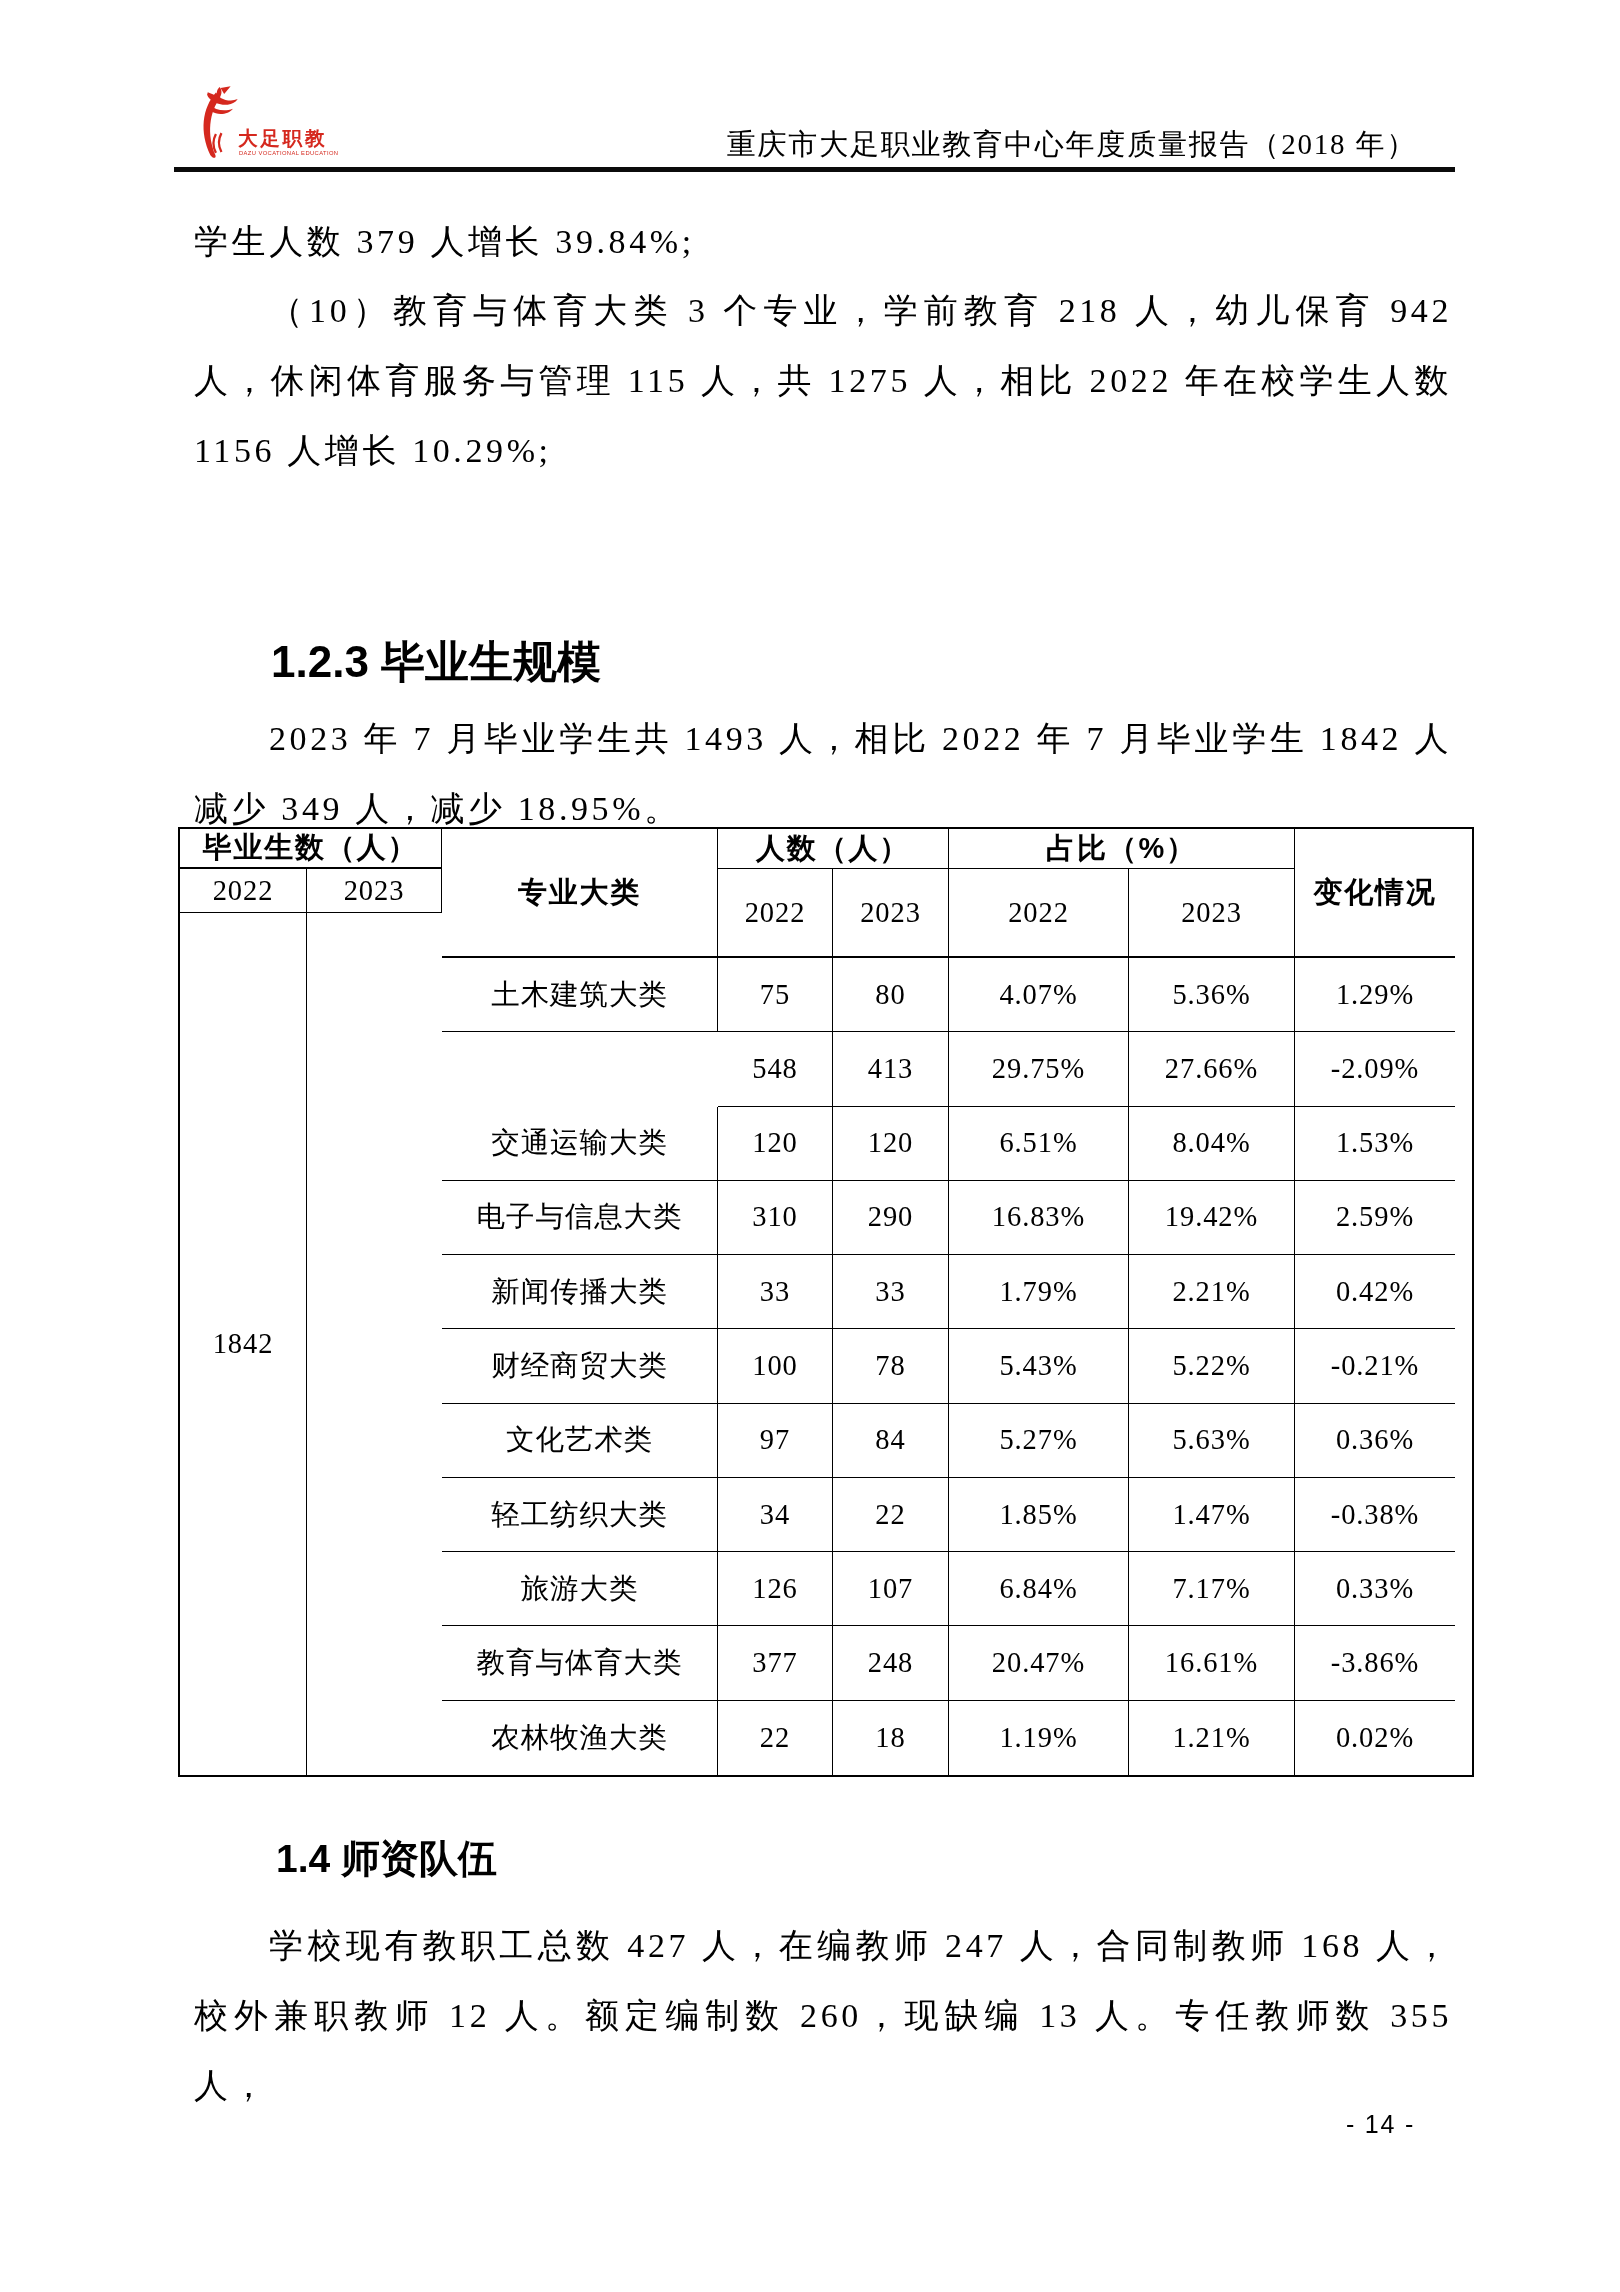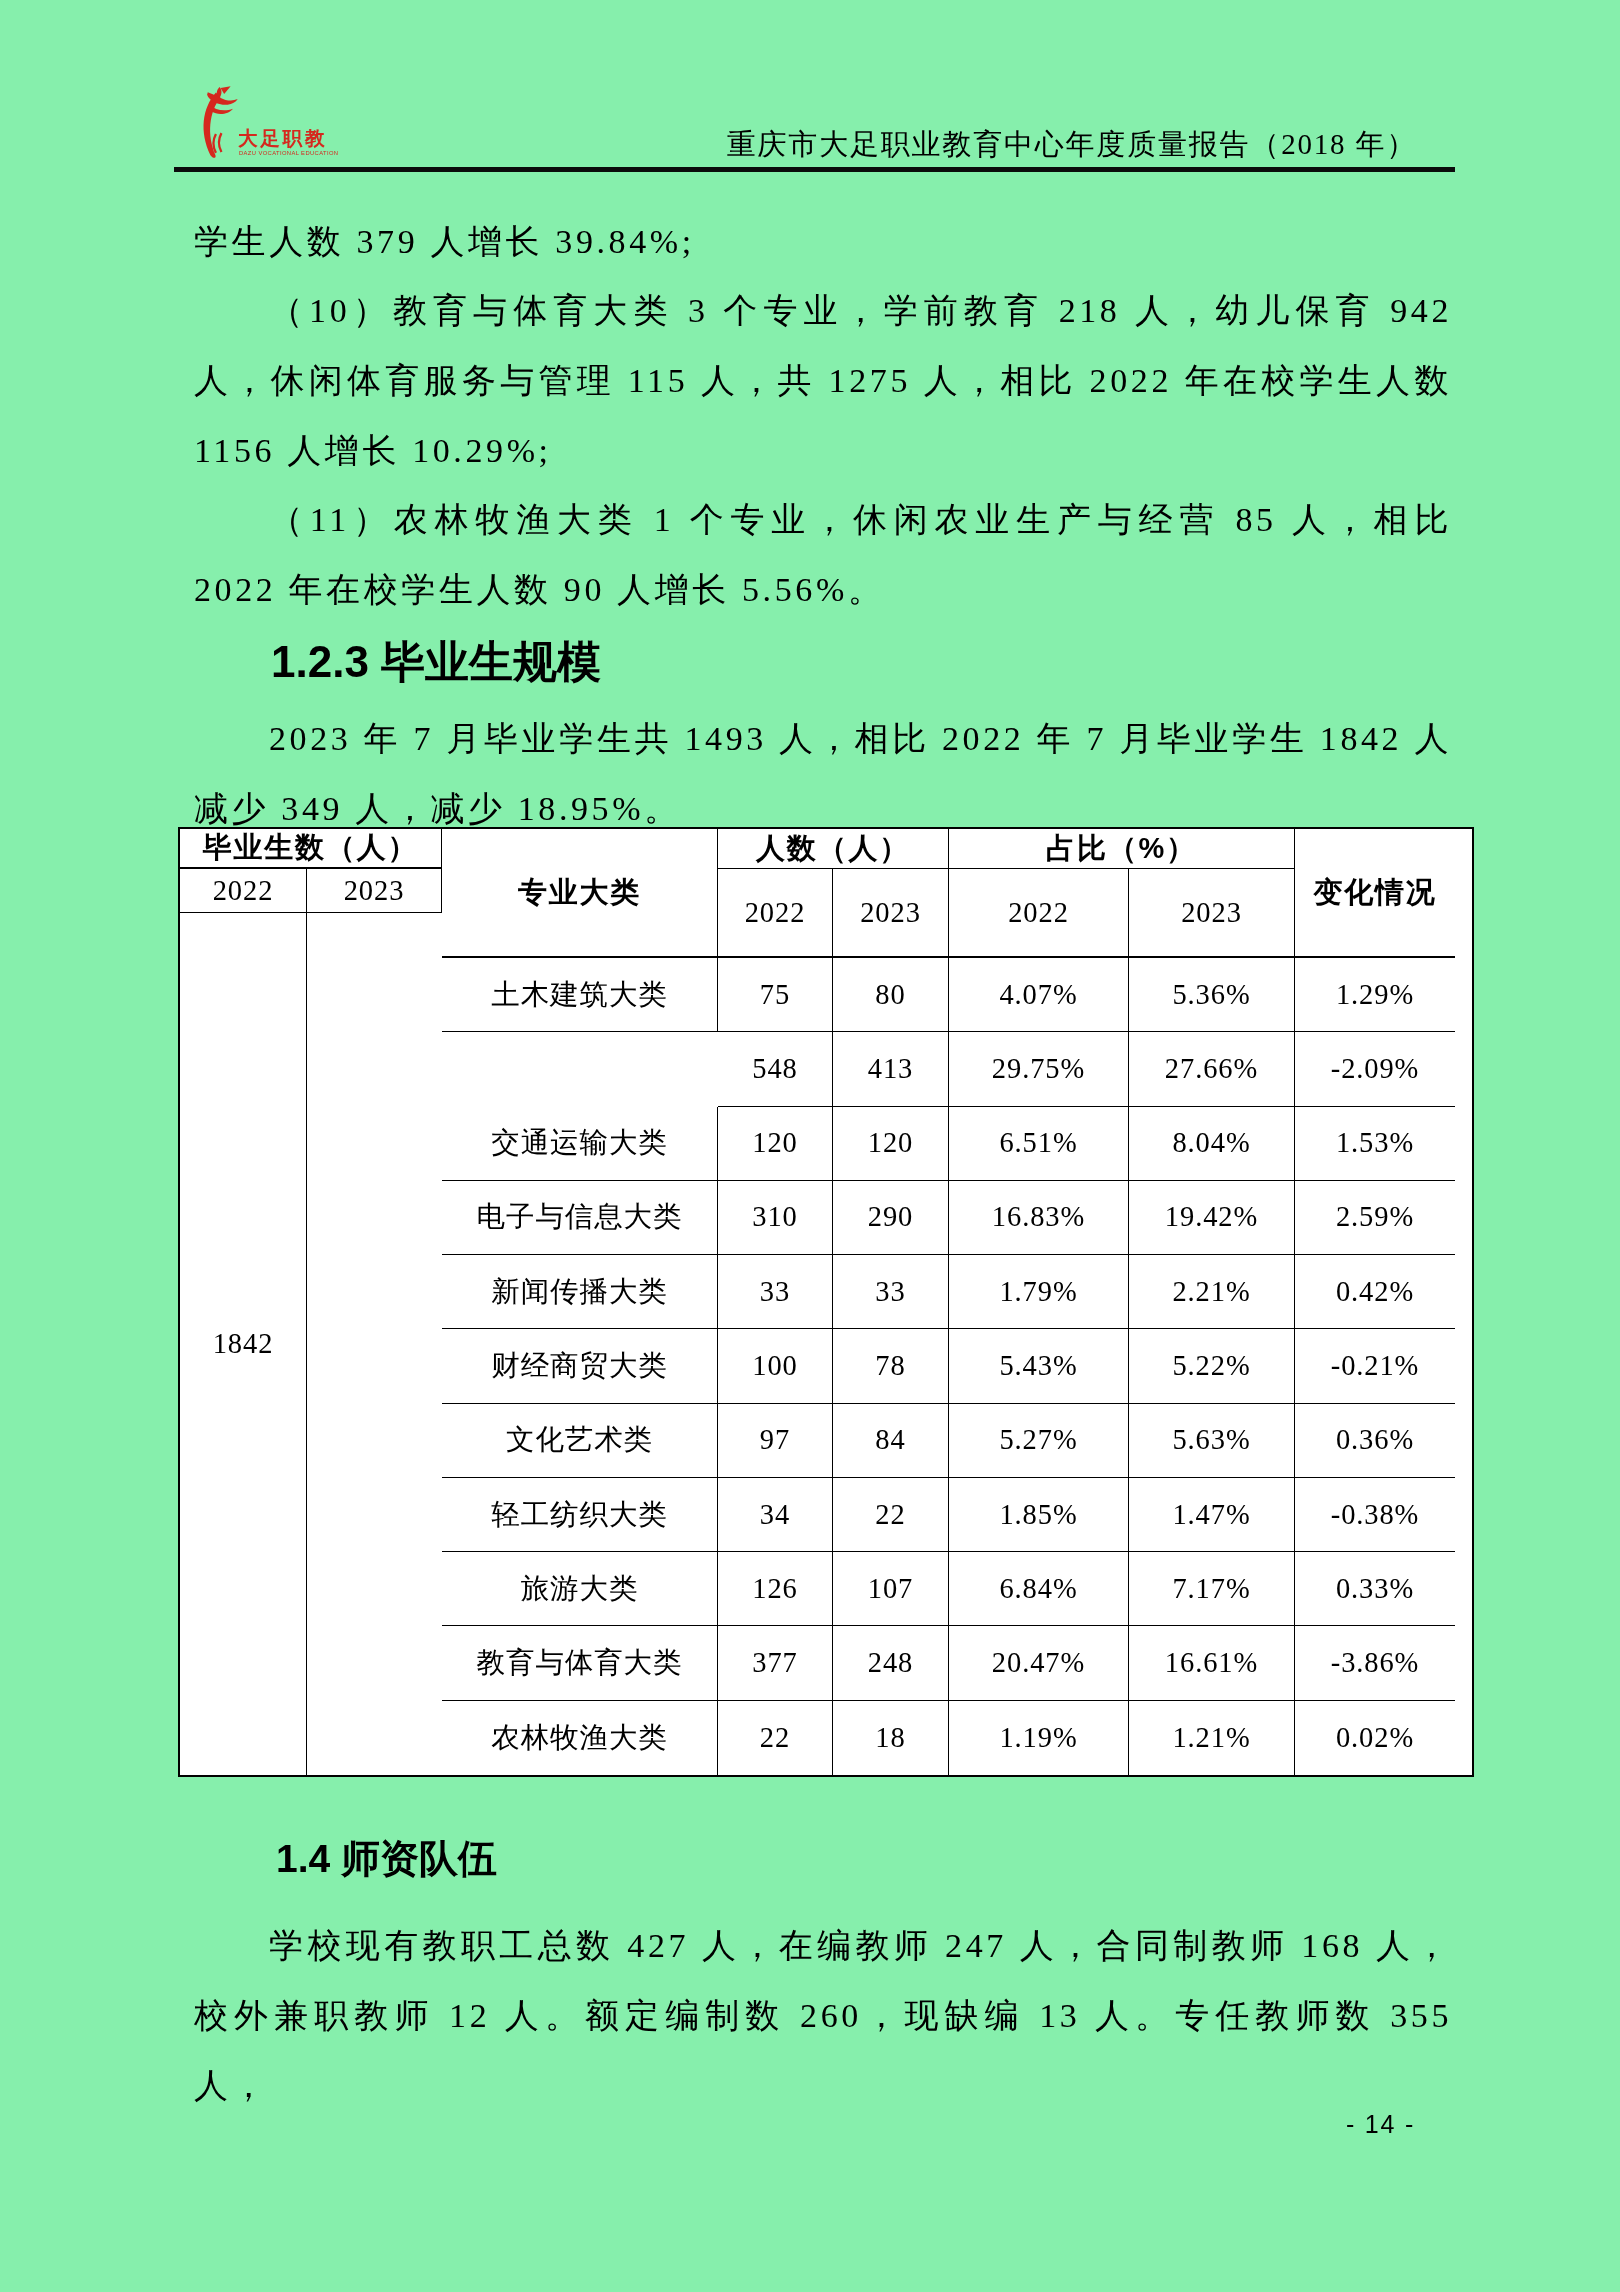--- a/index.html
+++ b/index.html
@@ -1,19 +1,19 @@
 <!DOCTYPE html>
 <html style="font-size:14.3px"><head>
 <meta charset="utf-8">
 <style>
   html,body{margin:0;padding:0;background:#888;}
   .page{
     position:relative;
     width:1621px;height:2293px;
-    background:#86efac;
+    background:#ffffff;
     font-family:"Liberation Serif","DejaVu Serif",serif;
     color:#000;
     overflow:hidden;
   }
   
   .logo{position:absolute;left:192px;top:86px;width:134px;height:73px;}
   .logo svg{position:absolute;left:0;top:0;}
   .logo-text{
     position:absolute;left:46px;top:39px;
     font-family:"Liberation Sans","DejaVu Sans",sans-serif;
@@ -97,21 +97,20 @@
       <path d="M52,104 C45,117 45,132 52,145 M64,102 C57,115 57,130 64,143" fill="none" stroke="#d5281e" stroke-width="5"></path>
     </svg>
     <div class="logo-text">大足职教</div>
     <div class="logo-sub">DAZU VOCATIONAL EDUCATION</div>
   </div>
   <div class="doc-title">重庆市大足职业教育中心年度质量报告（2018 年）</div>
   <div class="header-rule"></div>
 
   <div class="para" style="top:207px">学生人数 379 人增长 39.84%;</div>
   <div class="para indent" style="top:276px">（10）教育与体育大类 3 个专业，学前教育 218 人，幼儿保育 942 人，休闲体育服务与管理 115 人，共 1275 人，相比 2022 年在校学生人数 1156 人增长 10.29%;</div>
-  <div class="para indent" style="top:485px">（11）农林牧渔大类 1 个专业，休闲农业生产与经营 85 人，相比 2022 年在校学生人数 90 人增长 5.56%。</div>
 
   <div class="h3" style="left:271px;top:642px;font-size:44px;line-height:39px">1.2.3 毕业生规模</div>
 
   <div class="para indent" style="top:704px">2023 年 7 月毕业学生共 1493 人，相比 2022 年 7 月毕业学生 1842 人减少 349 人，减少 18.95%。</div>
 
   <div class="caption">表 5 2022-2023 年毕业生人数统计表</div>
 
   <div class="tbl" id="grad-table">
     <div class="cell head br bb3" style="grid-column:1/3;grid-row:1">毕业生数（人）</div>
     <div class="cell head br bb3" style="grid-column:3;grid-row:1/4">专业大类</div>

